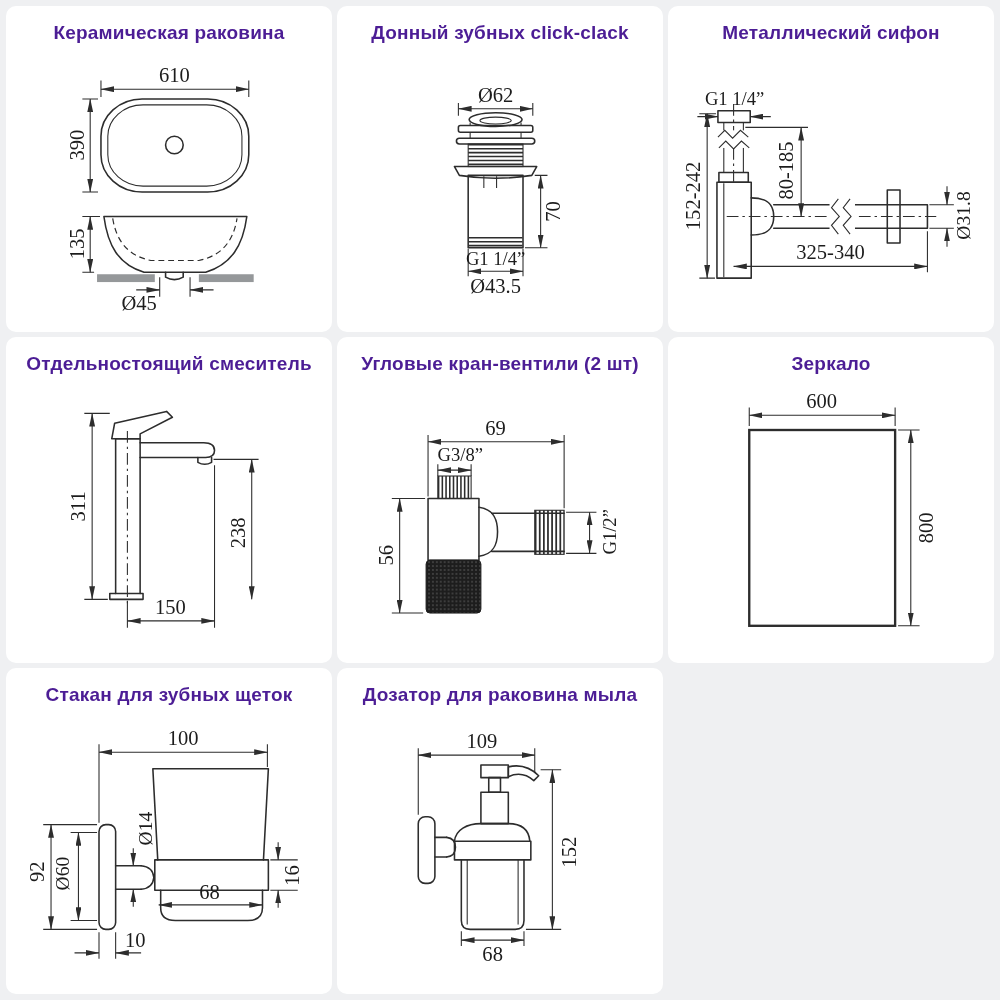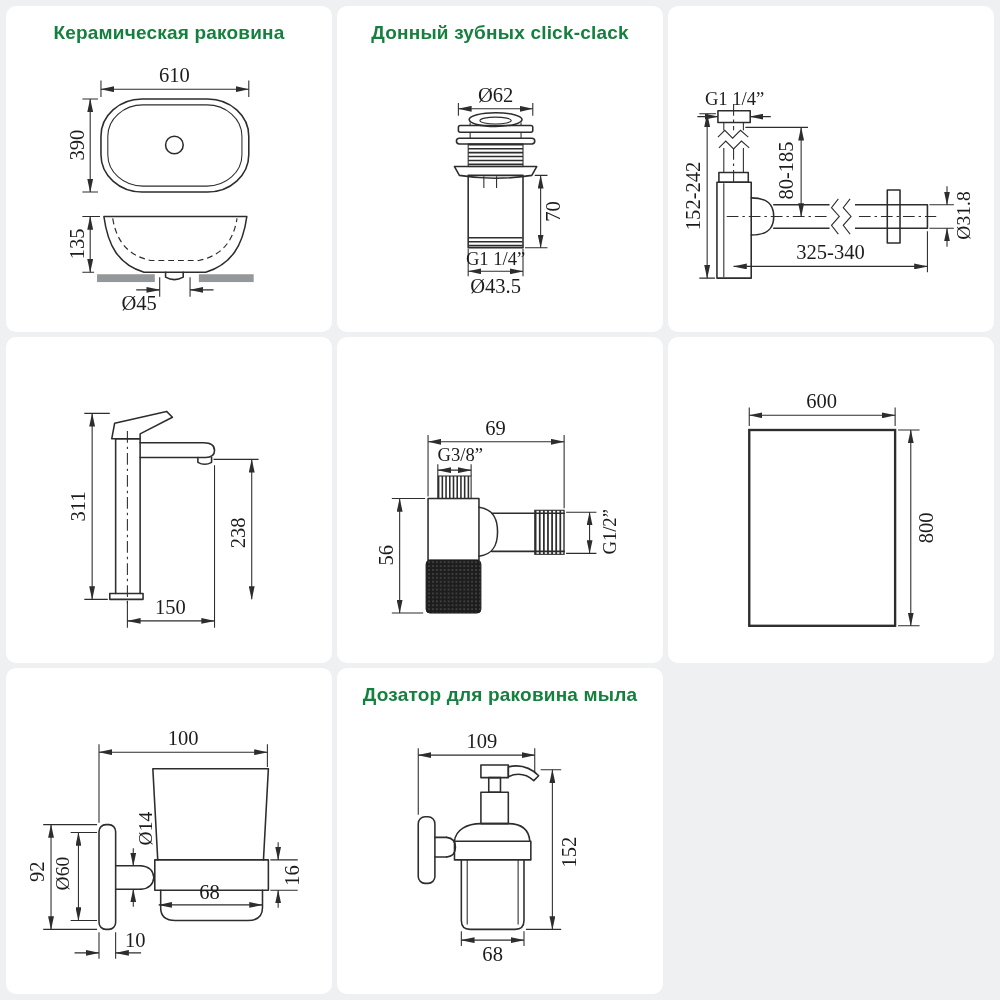--- a/index.html
+++ b/index.html
@@ -2,21 +2,21 @@
 <html><head>
 <meta charset="utf-8">
 <style>
   html,body{margin:0;padding:0;}
   body{width:1000px;height:1000px;background:#eff0f2;font-family:"Liberation Sans",sans-serif;}
   .sheet{width:1000px;height:1000px;box-sizing:border-box;padding:6px;display:grid;
          grid-template-columns:repeat(3,1fr);grid-template-rows:repeat(3,1fr);gap:5px;}
   .cell{background:#ffffff;border-radius:10px;position:relative;overflow:hidden;}
   .cell.empty{background:transparent;}
   .title{position:absolute;top:16px;left:0;right:0;text-align:center;
-         font-weight:700;font-size:19px;color:#15803d;letter-spacing:.2px;}
+         font-weight:700;font-size:19px;color:#4c1d95;letter-spacing:.2px;}
   svg.draw{position:absolute;left:0;top:0;width:100%;height:100%;}
   
   .o{fill:none;stroke:#2d2d2d;stroke-width:1.6;stroke-linejoin:round;stroke-linecap:round;}
   .o2{fill:none;stroke:#2d2d2d;stroke-width:1.1;}
   .d{fill:none;stroke:#2d2d2d;stroke-width:1.1;}
   .cl{stroke-dasharray:12 4 2.5 4;}
   .dsh{stroke-dasharray:6 4;stroke-width:1.2;}
   .gray{fill:#95989a;stroke:none;}
   .wh{fill:#ffffff;stroke:none;}
   text.t{font-family:"Liberation Serif",serif;font-size:21px;fill:#1c1c1c;}
@@ -97,20 +97,21 @@
         <text class="t" x="221" y="210" text-anchor="middle" dominant-baseline="central" transform="rotate(-90 221 210)">70</text>
         <path class="d" d="M134,248 V276 M190,248 V276"></path>
         <text class="t ts" x="162" y="265" text-anchor="middle">G1 1/4”</text>
         <line class="d" x1="134" y1="271" x2="190" y2="271" marker-start="url(#a2)" marker-end="url(#a2)"></line>
         <text class="t" x="162" y="293" text-anchor="middle">Ø43.5</text>
       </g>
     </svg>
   </div>
 
   <div class="cell">
+    <div class="title">Металлический сифон</div>
     <svg class="draw" viewBox="0 0 333 333">
       <defs>
         <marker id="a3" viewBox="0 0 14 6" refX="13.5" refY="3" markerWidth="14" markerHeight="6" markerUnits="userSpaceOnUse" orient="auto-start-reverse">
           <path d="M0,0 L14,3 L0,6 Z" fill="#2d2d2d"></path>
         </marker>
       </defs>
       <g>
         <rect class="o" x="51" y="107" width="33" height="12"></rect>
         <line class="d cl" x1="67" y1="100" x2="67" y2="183"></line>
         <path class="o2" d="M57,119 V170 M77,119 V170"></path>
@@ -143,20 +144,21 @@
         <text class="t" x="166" y="258" text-anchor="middle">325-340</text>
         <path class="d" d="M267,203 H292 M267,227 H292"></path>
         <line class="d" x1="285" y1="184" x2="285" y2="203" marker-end="url(#a3)"></line>
         <line class="d" x1="285" y1="246" x2="285" y2="227" marker-end="url(#a3)"></line>
         <text class="t tm" x="302" y="214" text-anchor="middle" dominant-baseline="central" transform="rotate(-90 302 214)">Ø31.8</text>
       </g>
     </svg>
   </div>
 
   <div class="cell">
+    <div class="title">Отдельностоящий смеситель</div>
     <svg class="draw" viewBox="0 0 333 333">
       <defs>
         <marker id="a4" viewBox="0 0 14 6" refX="13.5" refY="3" markerWidth="14" markerHeight="6" markerUnits="userSpaceOnUse" orient="auto-start-reverse">
           <path d="M0,0 L14,3 L0,6 Z" fill="#2d2d2d"></path>
         </marker>
       </defs>
       <g>
         <path class="o" d="M108,104 L111,88 L164,76 L170,82 L137,99 L137,104 Z"></path>
         <path class="o" d="M112,104 H137 M112,104 V262 M137,104 V262"></path>
         <line class="d cl" x1="124" y1="96" x2="124" y2="274"></line>
@@ -172,20 +174,21 @@
         <line class="d" x1="251" y1="125" x2="251" y2="268" marker-start="url(#a4)" marker-end="url(#a4)"></line>
         <text class="t" x="237" y="200" text-anchor="middle" dominant-baseline="central" transform="rotate(-90 237 200)">238</text>
         <path class="d" d="M124,270 V297 M213,131 V297"></path>
         <line class="d" x1="124" y1="290" x2="213" y2="290" marker-start="url(#a4)" marker-end="url(#a4)"></line>
         <text class="t" x="168" y="283" text-anchor="middle">150</text>
       </g>
     </svg>
   </div>
 
   <div class="cell">
+    <div class="title">Угловые кран-вентили (2 шт)</div>
     <svg class="draw" viewBox="0 0 333 333">
       <defs>
         <marker id="a5" viewBox="0 0 14 6" refX="13.5" refY="3" markerWidth="14" markerHeight="6" markerUnits="userSpaceOnUse" orient="auto-start-reverse">
           <path d="M0,0 L14,3 L0,6 Z" fill="#2d2d2d"></path>
         </marker>
         <pattern id="knurl" width="4" height="4" patternUnits="userSpaceOnUse">
           <rect width="4" height="4" fill="#1d1d1d"></rect>
           <circle cx="2" cy="2" r="0.9" fill="#4c4c4c"></circle>
         </pattern>
       </defs>
@@ -210,20 +213,21 @@
         <line class="d" x1="64" y1="165" x2="64" y2="282" marker-start="url(#a5)" marker-end="url(#a5)"></line>
         <text class="t" x="50" y="223" text-anchor="middle" dominant-baseline="central" transform="rotate(-90 50 223)">56</text>
         <path class="d" d="M234,179 H265 M234,221 H265"></path>
         <line class="d" x1="258" y1="179" x2="258" y2="221" marker-start="url(#a5)" marker-end="url(#a5)"></line>
         <text class="t ts" x="278" y="199" text-anchor="middle" dominant-baseline="central" transform="rotate(-90 278 199)">G1/2”</text>
       </g>
     </svg>
   </div>
 
   <div class="cell">
+    <div class="title">Зеркало</div>
     <svg class="draw" viewBox="0 0 333 333">
       <defs>
         <marker id="a6" viewBox="0 0 14 6" refX="13.5" refY="3" markerWidth="14" markerHeight="6" markerUnits="userSpaceOnUse" orient="auto-start-reverse">
           <path d="M0,0 L14,3 L0,6 Z" fill="#2d2d2d"></path>
         </marker>
       </defs>
       <g>
         <rect x="83" y="95" width="149" height="200" fill="none" stroke="#2d2d2d" stroke-width="2.4"></rect>
       </g>
       <g>
@@ -231,20 +235,21 @@
         <line class="d" x1="83" y1="80" x2="232" y2="80" marker-start="url(#a6)" marker-end="url(#a6)"></line>
         <text class="t" x="157" y="73" text-anchor="middle">600</text>
         <path class="d" d="M235,95 H257 M235,295 H257"></path>
         <line class="d" x1="248" y1="95" x2="248" y2="295" marker-start="url(#a6)" marker-end="url(#a6)"></line>
         <text class="t" x="264" y="195" text-anchor="middle" dominant-baseline="central" transform="rotate(-90 264 195)">800</text>
       </g>
     </svg>
   </div>
 
   <div class="cell">
+    <div class="title">Стакан для зубных щеток</div>
     <svg class="draw" viewBox="0 0 333 333">
       <defs>
         <marker id="a7" viewBox="0 0 14 6" refX="13.5" refY="3" markerWidth="14" markerHeight="6" markerUnits="userSpaceOnUse" orient="auto-start-reverse">
           <path d="M0,0 L14,3 L0,6 Z" fill="#2d2d2d"></path>
         </marker>
       </defs>
       <g>
         <rect class="o" x="95" y="160" width="17" height="107" rx="7"></rect>
         <path class="o" d="M112,202 H138 M112,226 H138"></path>
         <path class="o" d="M138,202 Q150,203 151,214 Q150,225 138,226"></path>

